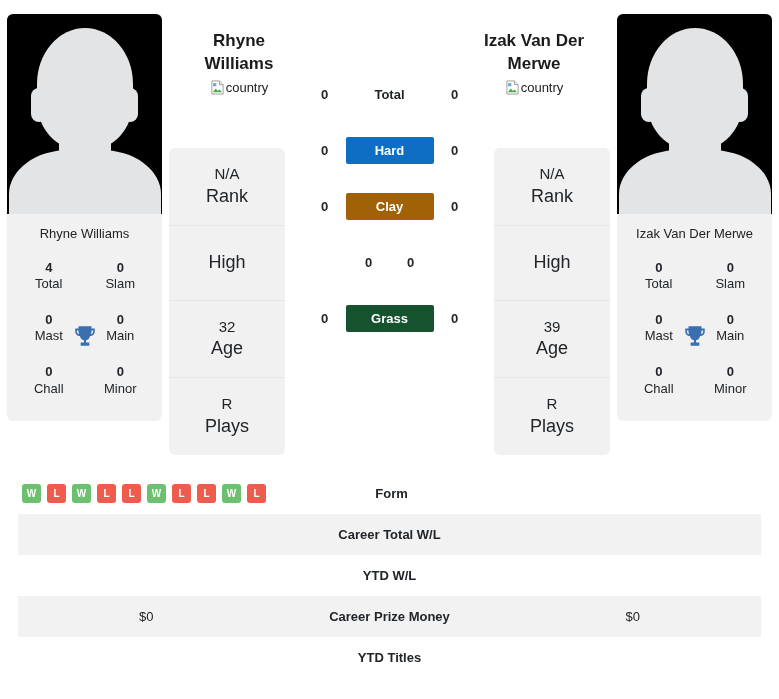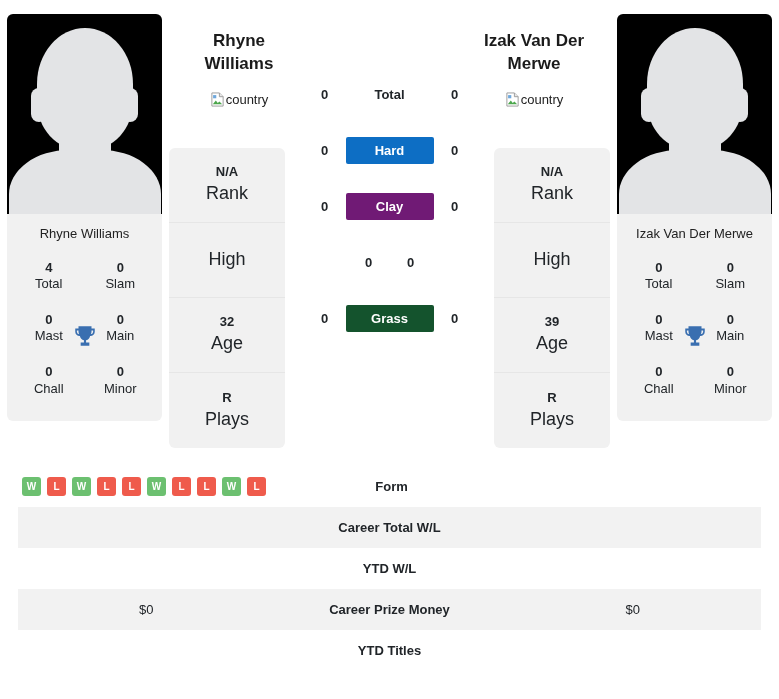--- a/index.html
+++ b/index.html
@@ -103,33 +103,33 @@
   .info-row {
     text-align: center;
     padding: 16px 4px;
     border-bottom: 1px solid #e6e6e6;
     min-height: 75px;
     display: flex;
     flex-direction: column;
     justify-content: center;
   }
   .info-row:last-child { border-bottom: none; }
-  .info-val { font-size: 13px; font-weight: bold; line-height: 1.3; min-height: 0; text-align: center; }
+  .info-val { font-size: 15px; font-weight: normal; line-height: 1.3; min-height: 0; text-align: center; }
   .info-lbl { font-size: 18px; line-height: 1.4; }
   .player-name {
     text-align: center;
     font-size: 17px;
     font-weight: bold;
     line-height: 1.35;
     padding-top: 16px;
     color: #1b1b1b;
   }
   .country-holder {
     text-align: center;
-    margin-top: 16px;
+    margin-top: 4px;
     font-size: 13px;
     color: #222;
     white-space: nowrap;
   }
   .broken-img {
     display: inline-block;
     vertical-align: -3px;
     margin-right: 1px;
   }
 
@@ -301,21 +301,21 @@
         <div class="surf-badge plain">Total</div>
         <div class="surf-num">0</div>
       </div>
       <div class="surface-row">
         <div class="surf-num">0</div>
         <div class="surf-badge" style="background: rgb(13, 110, 196);">Hard</div>
         <div class="surf-num">0</div>
       </div>
       <div class="surface-row">
         <div class="surf-num">0</div>
-        <div class="surf-badge" style="background: #701a75;">Clay</div>
+        <div class="surf-badge" style="background: #a16207;">Clay</div>
         <div class="surf-num">0</div>
       </div>
       <div class="surface-row">
         <div class="surf-num">0</div>
         <div class="surf-num">0</div>
       </div>
       <div class="surface-row">
         <div class="surf-num">0</div>
         <div class="surf-badge" style="background: #14532d;">Grass</div>
         <div class="surf-num">0</div>

